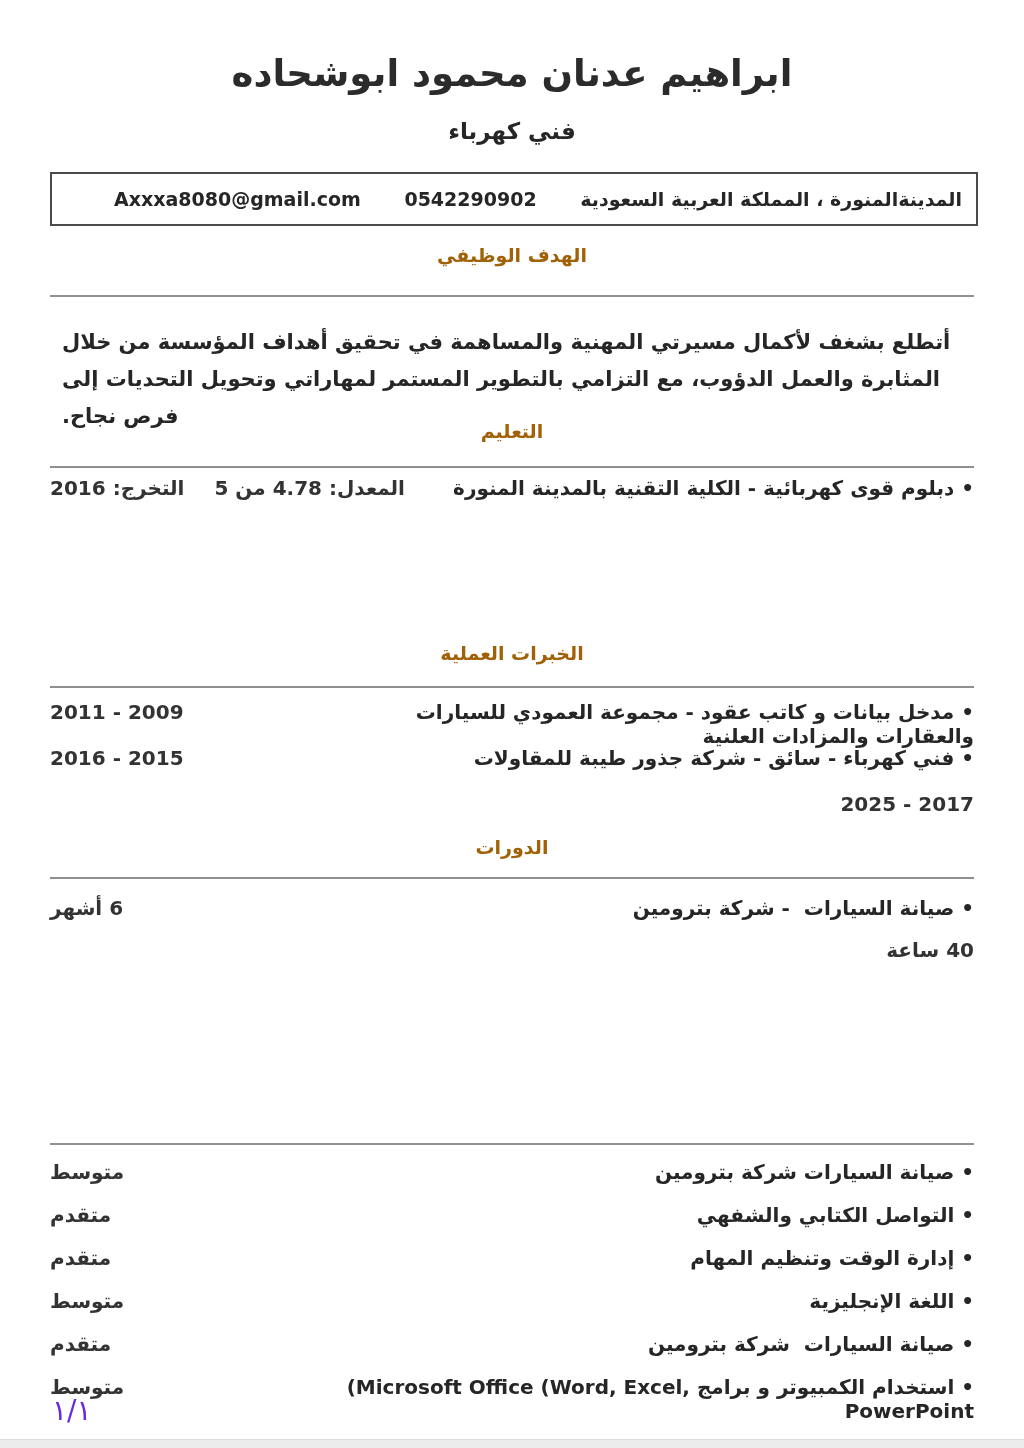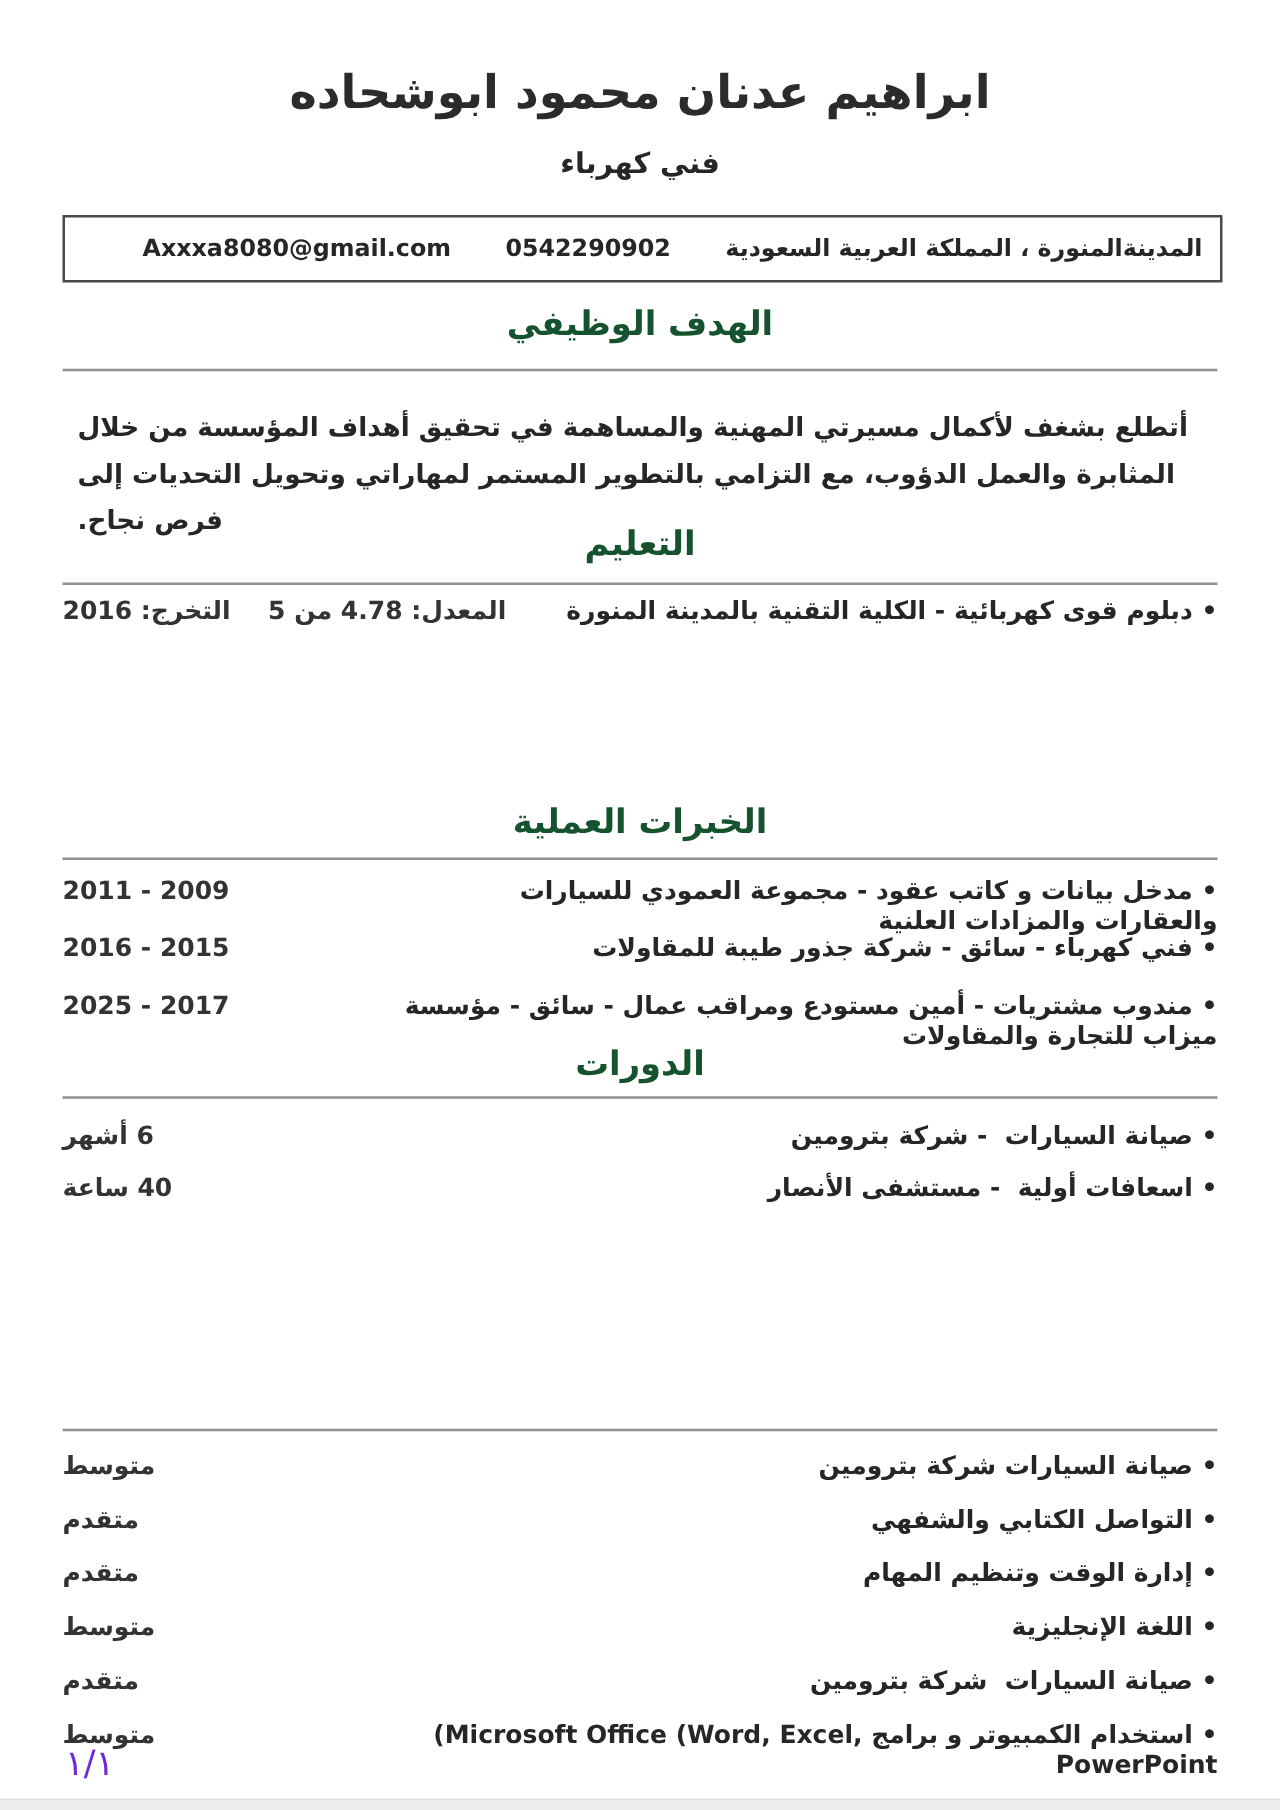--- a/index.html
+++ b/index.html
@@ -20,21 +20,21 @@
   .name { top: 52px; font-size: 37px; letter-spacing: 0.5px; color: #2b2b2b; }
   .job-title { top: 118px; font-size: 23px; }
   .contact-box {
     position: absolute; top: 172px; right: 46px;
     width: 928px; height: 54px;
     border: 2px solid #4a4a4a;
     display: flex; align-items: center; justify-content: space-between;
     padding: 0 14px 0 62px;
     font-size: 19px;
   }
-  .sec-title { font-size: 27px; color: #14532d; }
+  .sec-title { font-size: 19px; color: #a16207; }
   .sec-line { position: absolute; left: 50px; width: 924px; border-top: 2px solid #8f8f8f; height: 0; }
   .objective-text {
     position: absolute; top: 324px; left: 62px; width: 900px;
     text-align: left; font-size: 21px; line-height: 1.75;
   }
   .row-list { position: absolute; right: 50px; width: 924px; }
   .row { display: flex; justify-content: space-between; align-items: flex-start; font-size: 20px; }
   .row-title { max-width: 660px; }
   .row-title::before { content: "\2022  "; }
   .row-meta { text-align: left; white-space: nowrap; color: #333333; }
@@ -94,36 +94,34 @@
         <div class="row-title">مدخل بيانات و كاتب عقود - مجموعة العمودي للسيارات والعقارات والمزادات العلنية</div>
         <div class="row-meta">2009 - 2011</div>
       </div>
 
       <div class="row">
         <div class="row-title">فني كهرباء - سائق - شركة جذور طيبة للمقاولات</div>
         <div class="row-meta">2015 - 2016</div>
       </div>
 
       <div class="row">
-        <div class="row-title">مندوب مشتريات - أمين مستودع ومراقب عمال - سائق - مؤسسة ميزاب للتجارة والمقاولات</div>
         <div class="row-meta">2017 - 2025</div>
       </div>
     </div>
 
   <div class="centered sec-title" style="top:836px">الدورات</div>
   <div class="sec-line" style="top:877px"></div>
   <div class="row-list course-list">
 
       <div class="row">
         <div class="row-title">صيانة السيارات &nbsp;- شركة بترومين</div>
         <div class="row-meta">6 أشهر</div>
       </div>
 
       <div class="row">
-        <div class="row-title">اسعافات أولية &nbsp;- مستشفى الأنصار</div>
         <div class="row-meta">40 ساعة</div>
       </div>
     </div>
 
   <div class="sec-line" style="top:1143px"></div>
   <div class="row-list skill-list">
 
       <div class="row">
         <div class="row-title">صيانة السيارات شركة بترومين</div>
         <div class="row-meta">متوسط</div>

